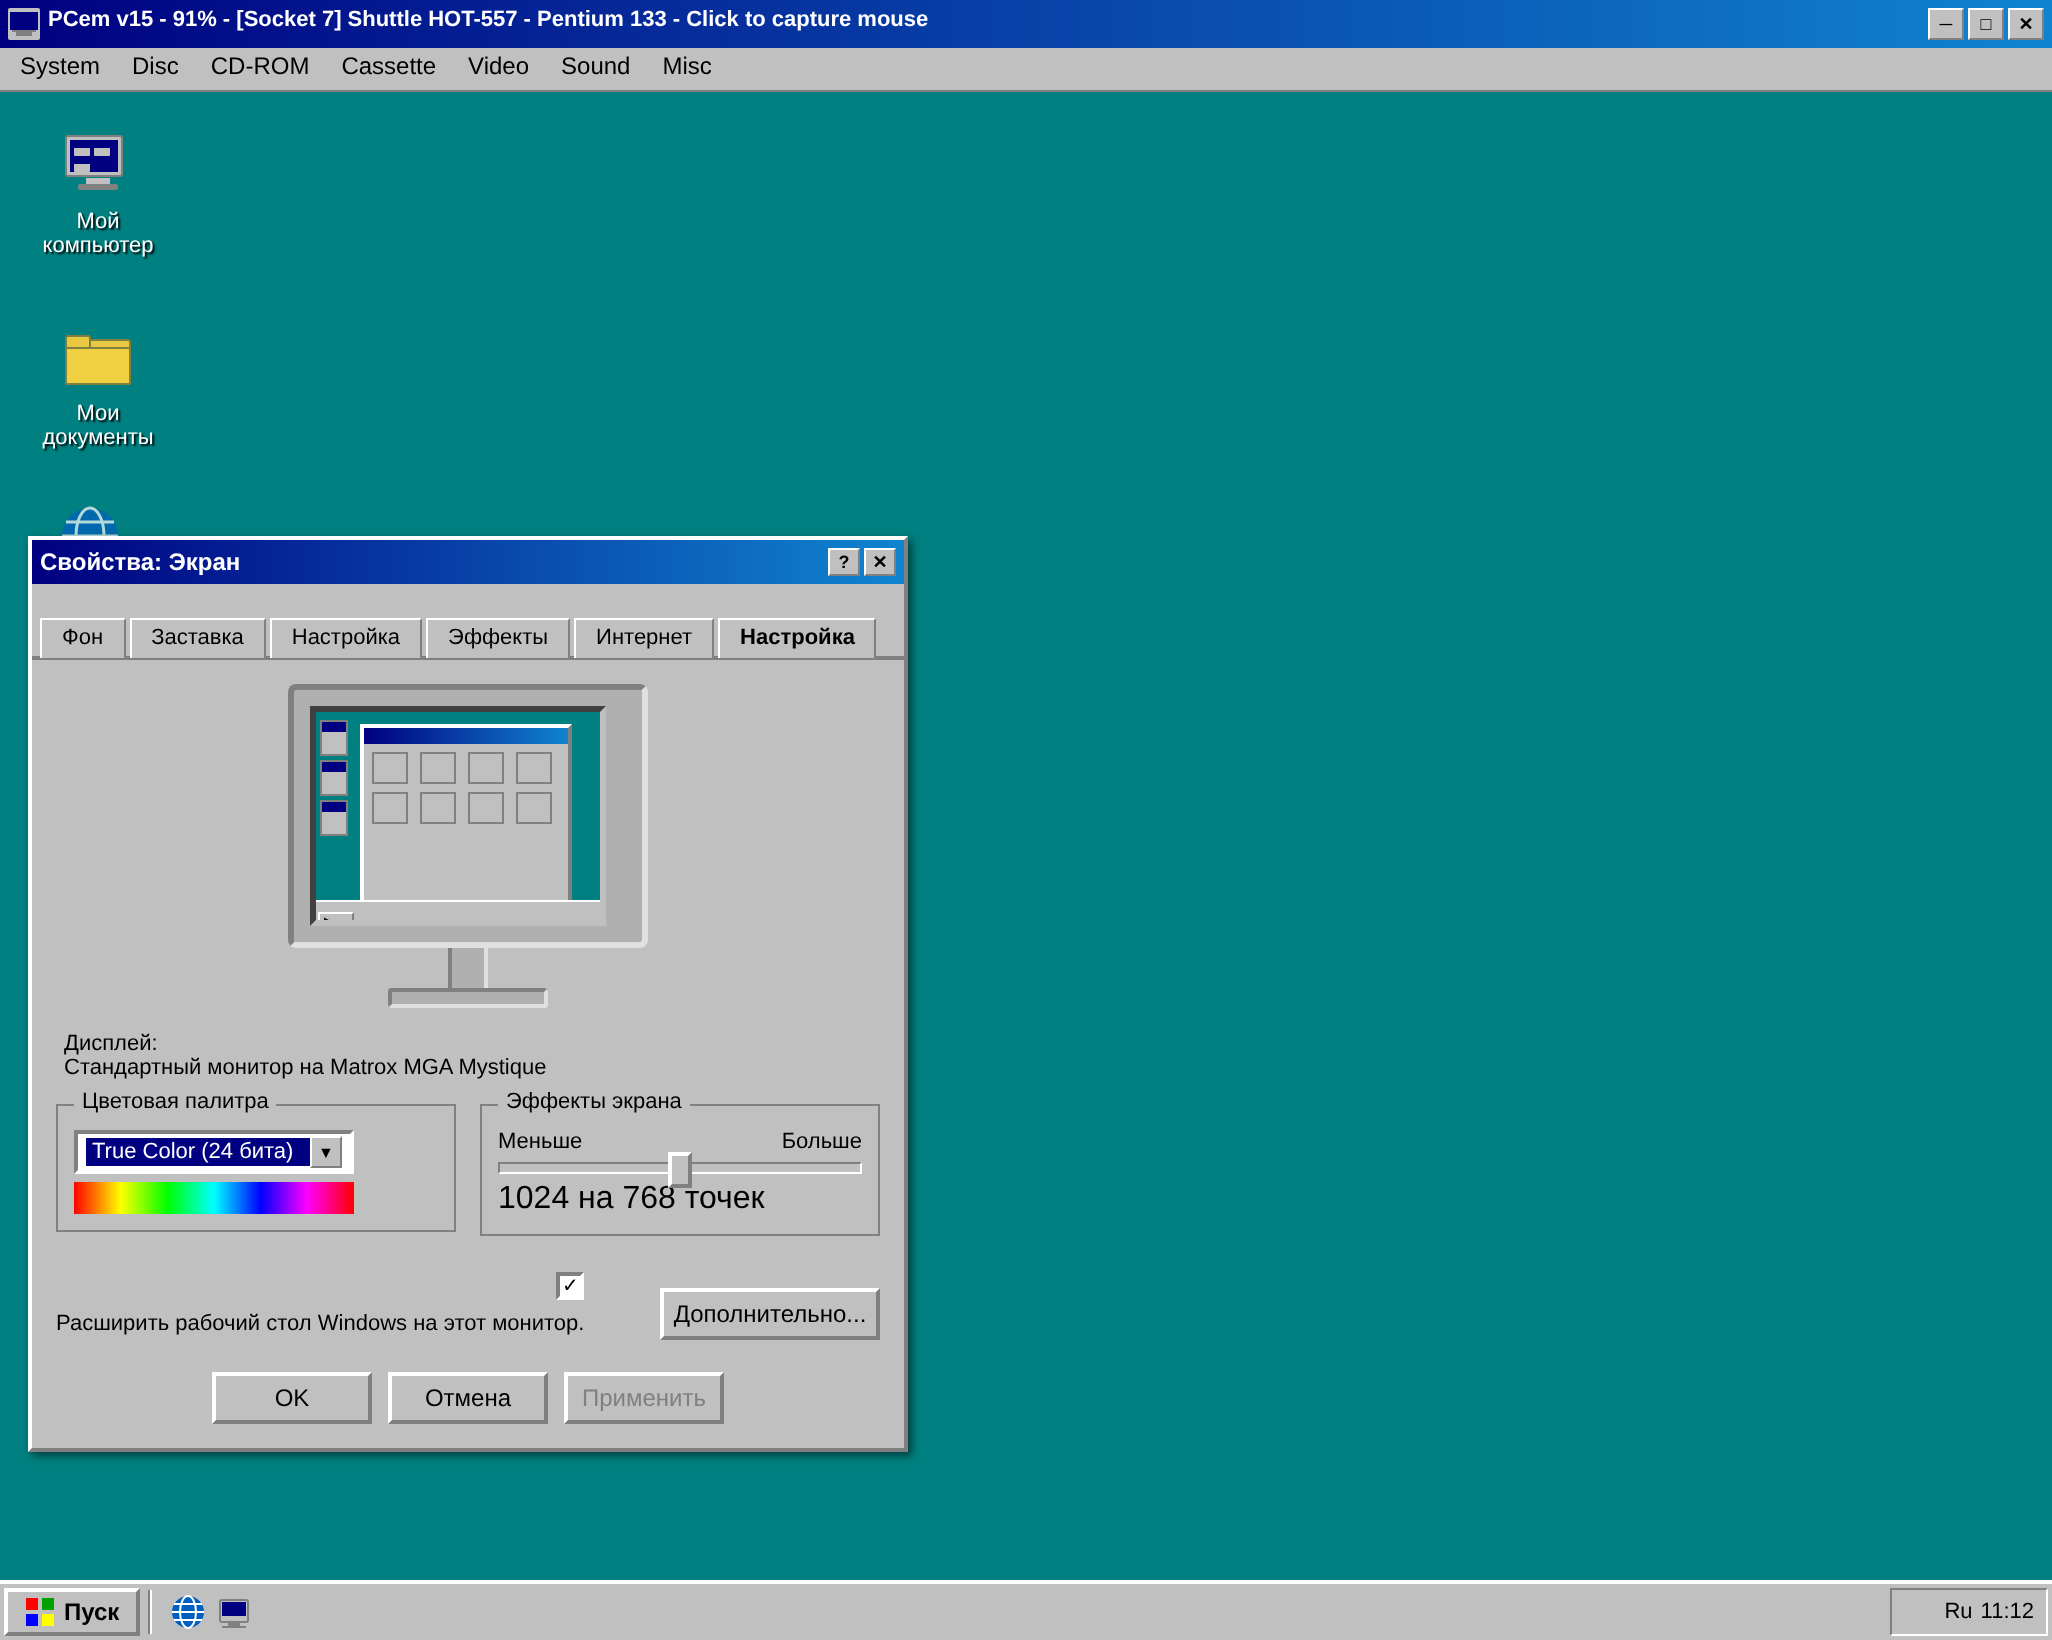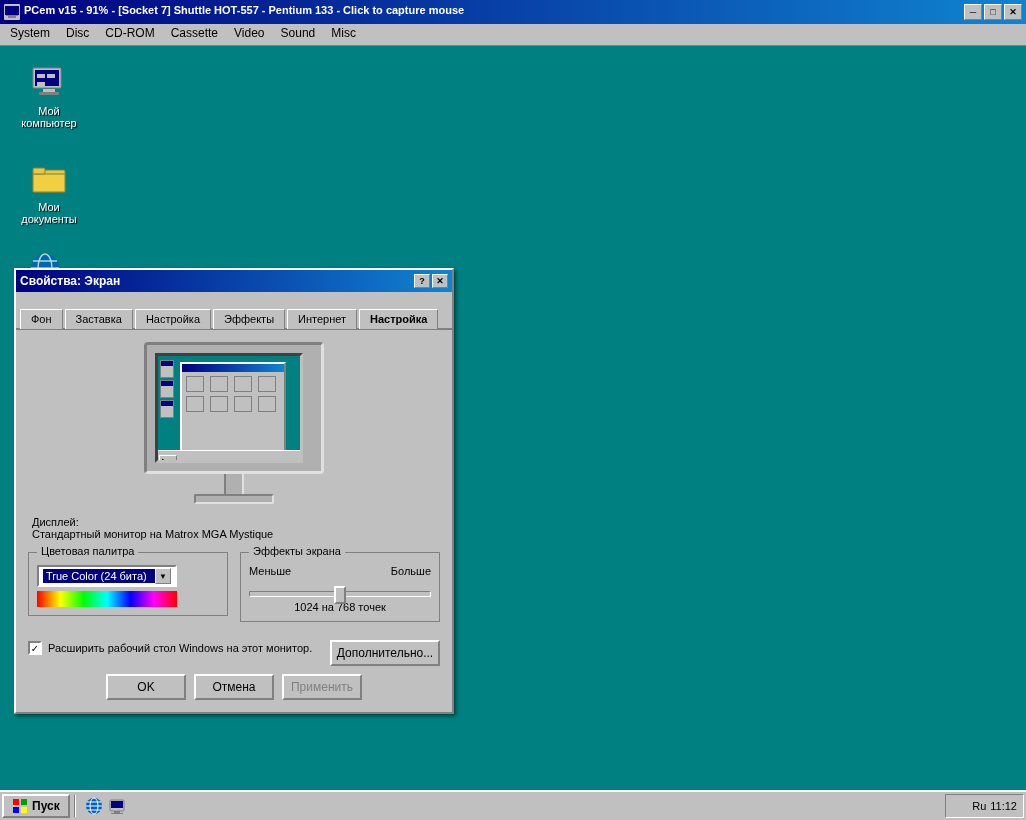--- a/index.html
+++ b/index.html
@@ -339,21 +339,21 @@
     .color-bar {
       height: 16px;
       width: 140px;
       background: linear-gradient(to right, #ff0000, #ffff00, #00ff00, #00ffff, #0000ff, #ff00ff, #ff0000);
       margin-top: 4px;
     }
     .slider-labels {
       display: flex;
       justify-content: space-between;
       font-size: 11px;
-      margin-bottom: 14px;
+      margin-bottom: 4px;
     }
     .slider-track {
       height: 6px;
       background: #c0c0c0;
       border: 1px solid;
       border-color: #808080 #ffffff #ffffff #808080;
       position: relative;
       margin-bottom: 4px;
     }
     .slider-thumb {
@@ -361,38 +361,39 @@
       height: 18px;
       background: #c0c0c0;
       border: 2px solid;
       border-color: #ffffff #808080 #808080 #ffffff;
       position: absolute;
       top: -6px;
       left: 50%;
       transform: translateX(-50%);
     }
     .slider-value {
-      font-size: 11px;
-      text-align: center;
+      font-size: 16px;
+      text-align: left;
     }
 
     
     .settings-row {
       display: flex;
       gap: 12px;
       margin-bottom: 10px;
     }
 
     
     .checkbox-row {
       display: flex;
-      align-items: center;
+      align-items: flex-end;
       gap: 6px;
       font-size: 11px;
       margin-bottom: 10px;
+      flex-direction: column;
     }
     .checkbox {
       width: 14px;
       height: 14px;
       border: 2px solid;
       border-color: #808080 #ffffff #ffffff #808080;
       background: white;
       display: flex;
       align-items: center;
       justify-content: center;

